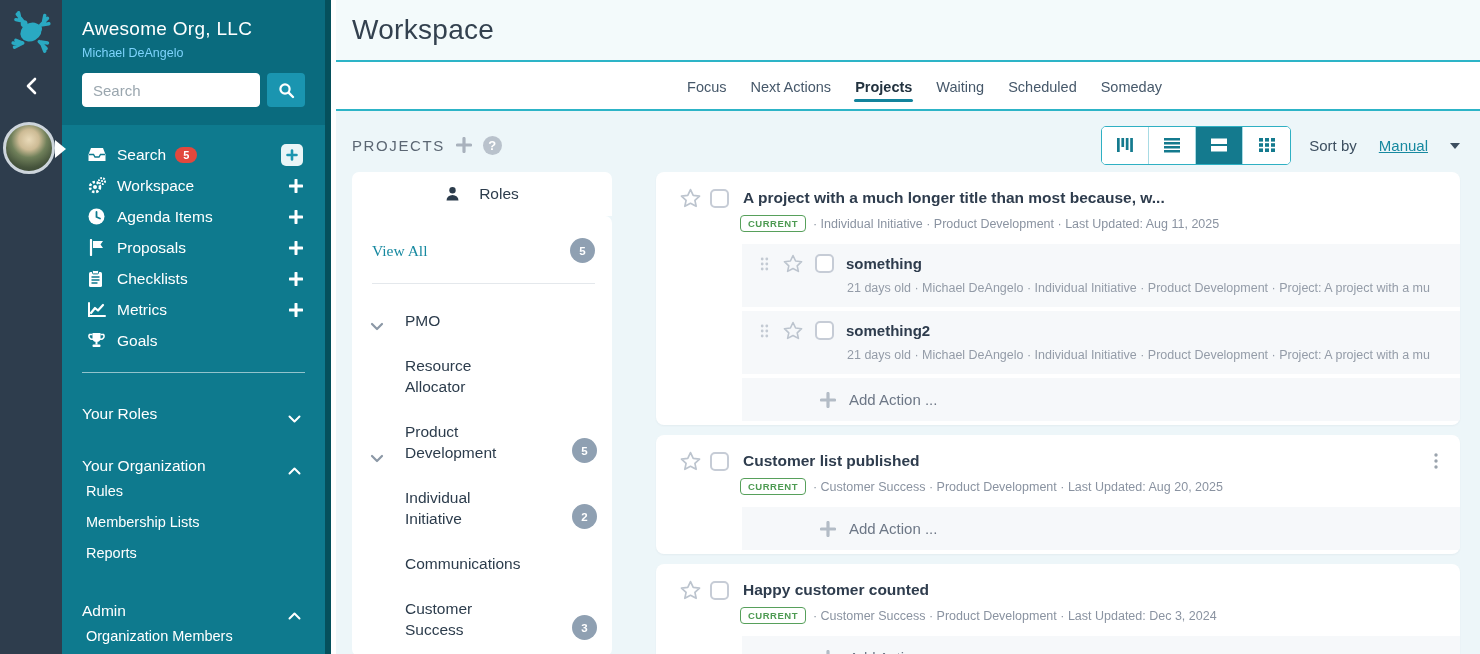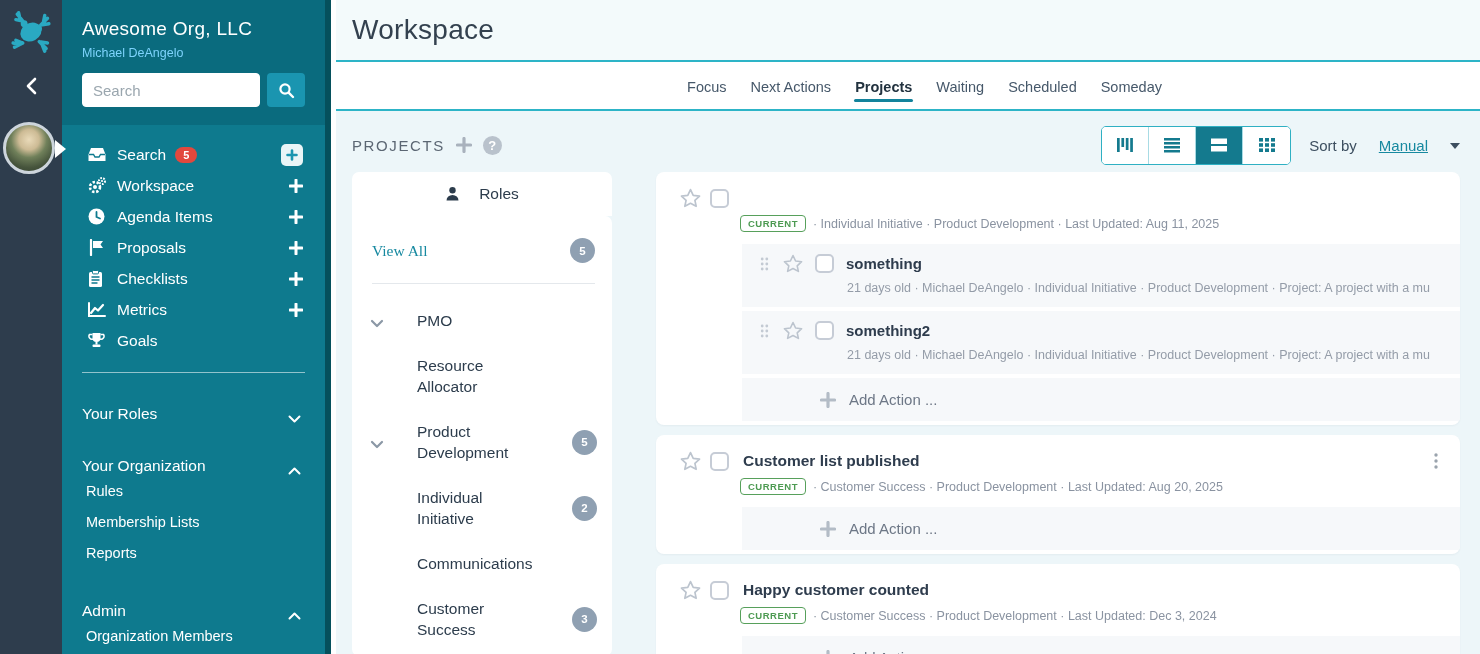--- a/index.html
+++ b/index.html
@@ -85,21 +85,21 @@
     font-size:15.5px; cursor:pointer; }
   .filter-tab.active { background:#fff; border-radius:7px 7px 0 0; color:#2c3c4c; }
   .filter-tab.inactive { color:#1789a0; }
   .filter-body { background:#fff; border-radius:0 7px 7px 7px; padding:20px 15px 20px 18px; height:440px; }
   .view-all-row { display:flex; align-items:center; margin:2px 2px 0 2px; }
   .view-all-label { color:#1789a0; font-size:15.5px; cursor:pointer;font-family:Liberation Serif, serif; }
   .badge-gray { background:#8fa0b2; color:#fff; min-width:25px; height:25px; border-radius:50%;
     font-size:11.5px; font-weight:bold; display:flex; align-items:center; justify-content:center; }
   .view-all-row .badge-gray { margin-left:auto; }
   .filter-divider { height:1px; background:#e4e8ec; margin:20px 2px 26px 2px; }
-  .tree-item { display:flex; align-items:center; margin-bottom:24px; cursor:pointer;gap:12px; }
+  .tree-item { display:flex; align-items:flex-end; margin-bottom:24px; cursor:pointer; }
   .tree-chev { width:35px; padding-top:5px; flex-shrink:0; }
   .tree-label { font-size:15.5px; color:#2c3c4c; line-height:21px; max-width:118px; }
   .tree-item .badge-gray { margin-left:auto; }
 
   
   .cards { flex:1; min-width:0; margin-left:44px; }
   .card { background:#fff; border-radius:8px; margin-bottom:10px; padding-bottom:4px;
     box-shadow:0 1px 2px rgba(40,60,70,.05); overflow:hidden; }
   .card-head { display:flex; align-items:center; padding:16px 16px 4px 24px; }
   .star { flex-shrink:0; cursor:pointer; }
@@ -472,20 +472,21 @@
         <div class="cards">
 
           <div class="card">
             <div class="card-head">
               <span class="star">
                 <svg width="21" height="20" viewBox="0 0 20 19">
                   <path d="M10 1.5 L12.6 7 L18.6 7.7 L14.2 11.8 L15.4 17.4 L10 14.5 L4.6 17.4 L5.8 11.8 L1.4 7.7 L7.4 7 Z" fill="none" stroke="#bcc4ce" stroke-width="1.6" stroke-linejoin="round"></path>
                 </svg>
               </span>
               <span class="checkbox"></span>
+              <span class="card-title">A project with a much longer title than most because, w...</span>
             </div>
             <div class="card-meta">
               <span class="status-badge">CURRENT</span>
               <span>· Individual Initiative · Product Development · Last Updated: Aug 11, 2025</span>
             </div>
             <div class="actions">
 
               <div class="action-row">
                 <div class="action-line1">
                   <span class="grip">

